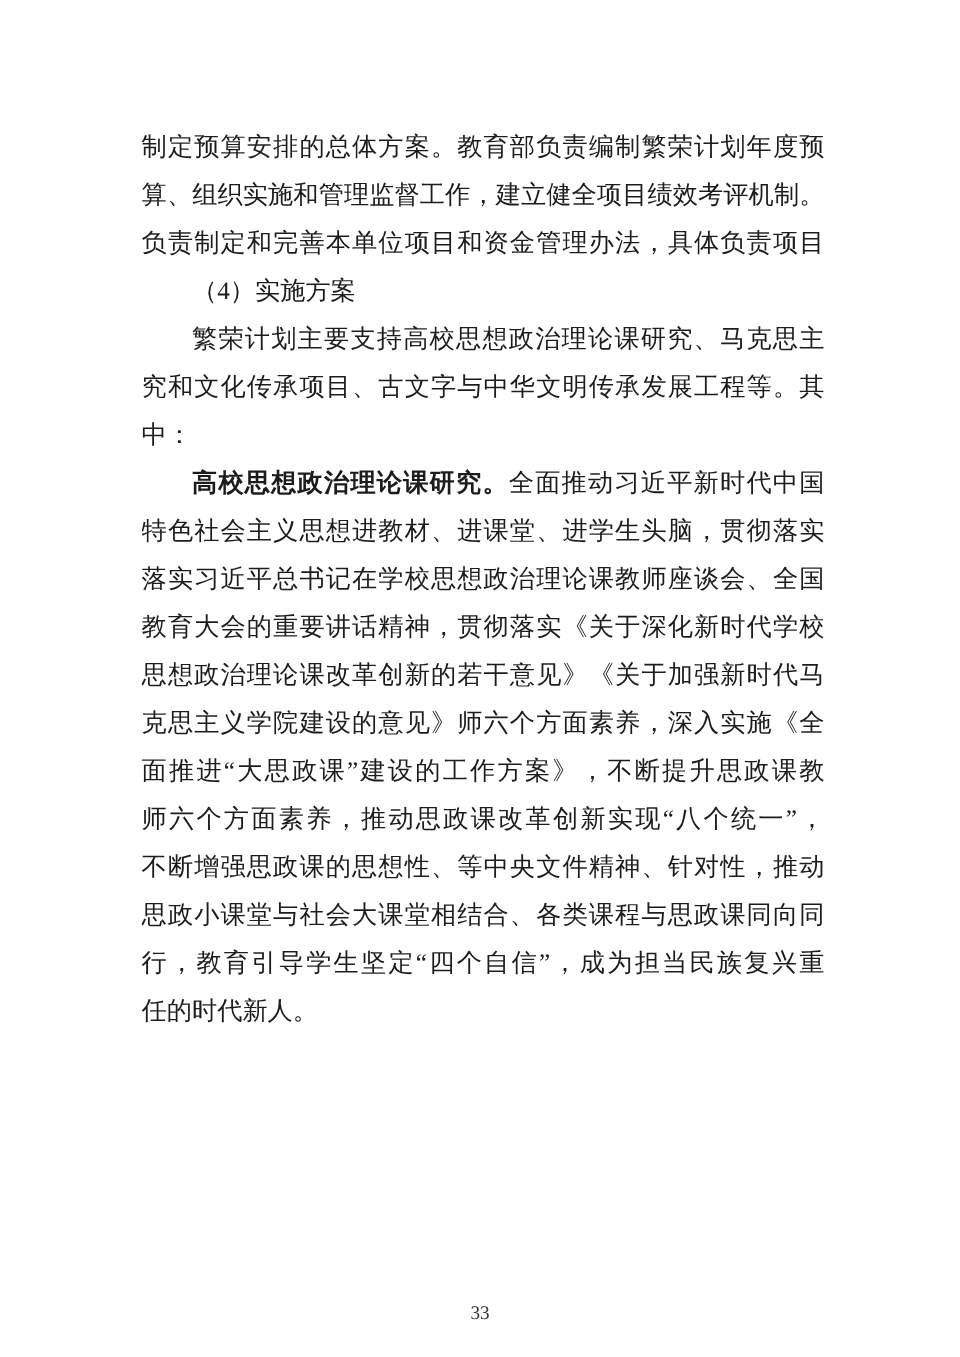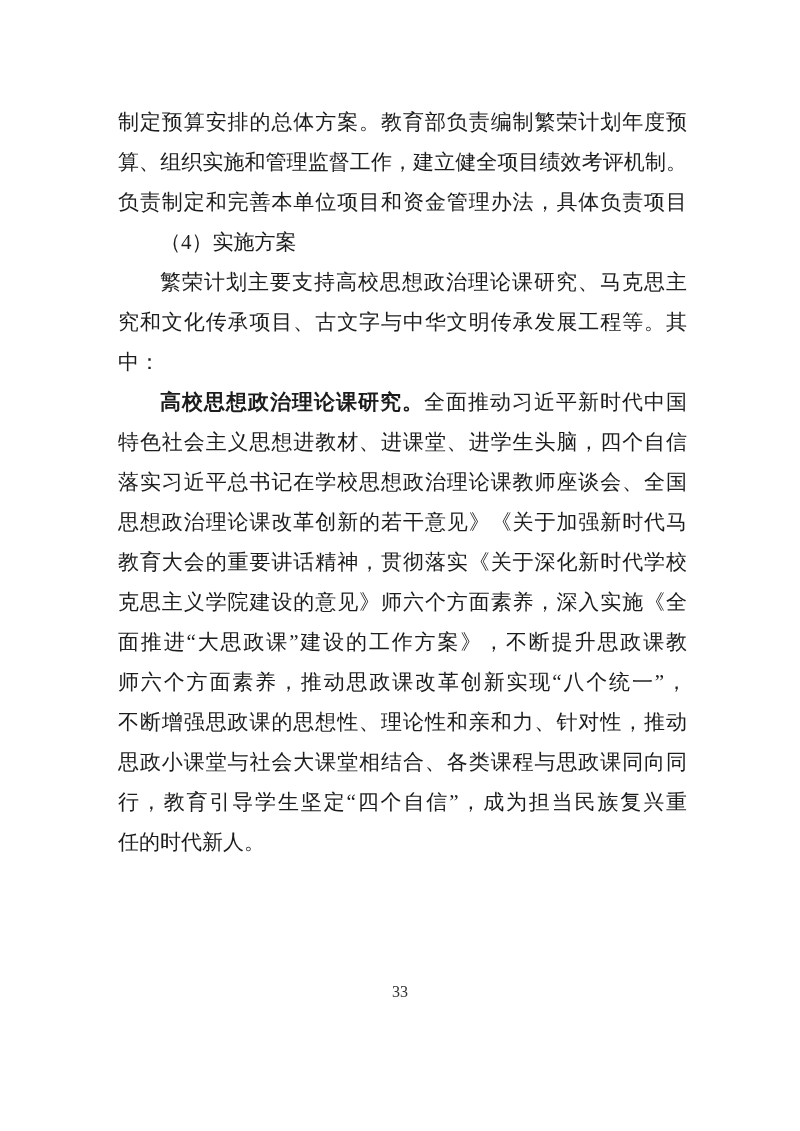--- a/index.html
+++ b/index.html
@@ -35,21 +35,21 @@
   }
   .line.indent {
     text-indent: 42px;
     font-family: Liberation Serif, serif;
   }
   .line b {
     font-weight: bold;
   }
   .footer {
     position: absolute;
-    top: 981px;
+    top: 1084px;
     left: 0;
     width: 800px;
     text-align: center;
     font-size: 16px;
     line-height: 22px;
     color: #333333;
   }
 </style>
 </head>
 <body>
@@ -57,26 +57,26 @@
 <div class="page">
   <div class="text-block">
       <div class="line">制定预算安排的总体方案。教育部负责编制繁荣计划年度预</div>
       <div class="line">算、组织实施和管理监督工作，建立健全项目绩效考评机制。</div>
       <div class="line">负责制定和完善本单位项目和资金管理办法，具体负责项目</div>
       <div class="line indent end">（4）实施方案</div>
       <div class="line indent">繁荣计划主要支持高校思想政治理论课研究、马克思主</div>
       <div class="line">究和文化传承项目、古文字与中华文明传承发展工程等。其</div>
       <div class="line end">中：</div>
       <div class="line indent"><b>高校思想政治理论课研究。</b>全面推动习近平新时代中国</div>
-      <div class="line">特色社会主义思想进教材、进课堂、进学生头脑，四个自信</div>
+      <div class="line">特色社会主义思想进教材、进课堂、进学生头脑，贯彻落实</div>
       <div class="line">落实习近平总书记在学校思想政治理论课教师座谈会、全国</div>
+      <div class="line">教育大会的重要讲话精神，贯彻落实《关于深化新时代学校</div>
       <div class="line">思想政治理论课改革创新的若干意见》《关于加强新时代马</div>
-      <div class="line">教育大会的重要讲话精神，贯彻落实《关于深化新时代学校</div>
       <div class="line">克思主义学院建设的意见》师六个方面素养，深入实施《全</div>
       <div class="line">面推进“大思政课”建设的工作方案》，不断提升思政课教</div>
       <div class="line">师六个方面素养，推动思政课改革创新实现“八个统一”，</div>
-      <div class="line">不断增强思政课的思想性、理论性和亲和力、针对性，推动</div>
+      <div class="line">不断增强思政课的思想性、等中央文件精神、针对性，推动</div>
       <div class="line">思政小课堂与社会大课堂相结合、各类课程与思政课同向同</div>
       <div class="line">行，教育引导学生坚定“四个自信”，成为担当民族复兴重</div>
       <div class="line end">任的时代新人。</div>
     </div>
   <div class="footer">33</div>
 </div>
 
 </body></html>

